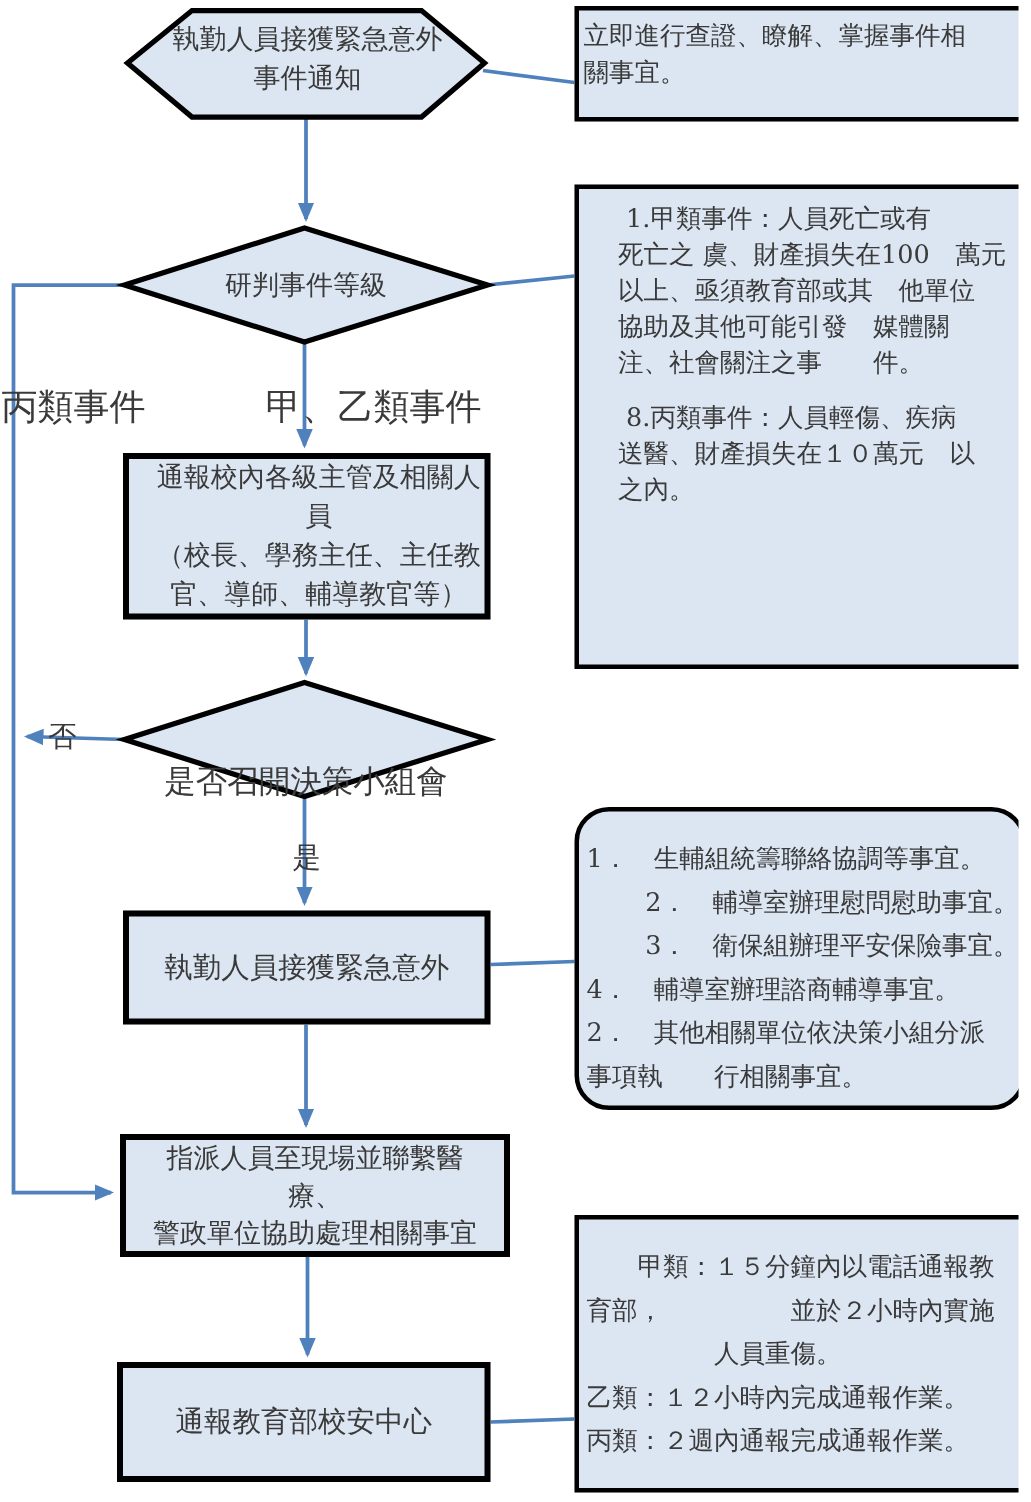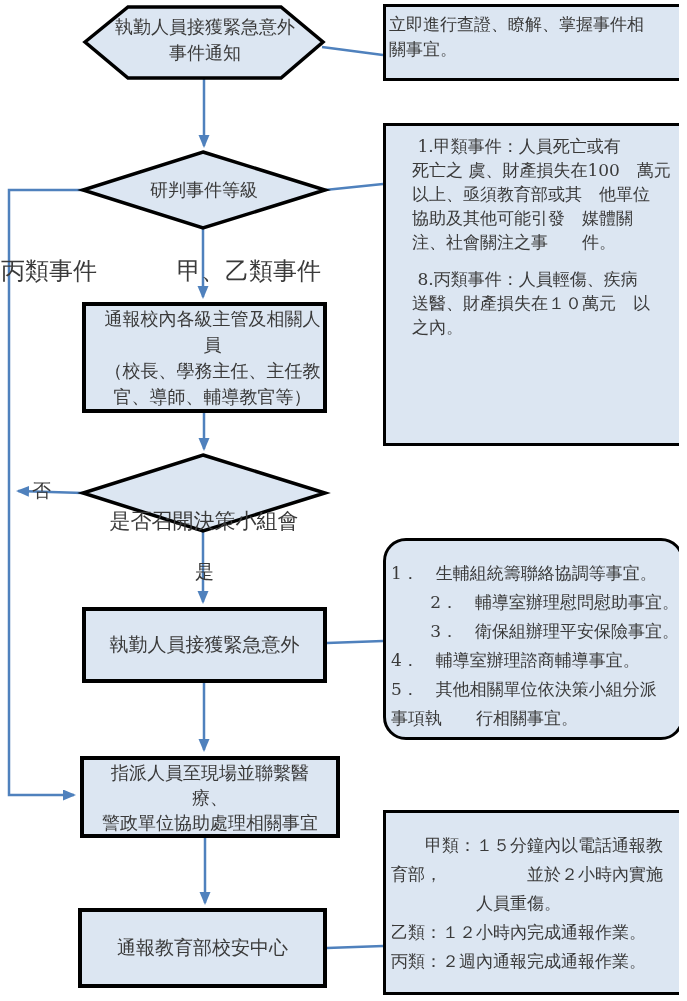--- a/index.html
+++ b/index.html
@@ -94,21 +94,21 @@
   <div class="rect flexcenter" style="left:82px;top:607px;width:245px;height:76px;">
     <div style="font-size:19px;">執勤人員接獲緊急意外</div>
   </div>
 
   <div class="noterect" style="left:383px;top:538px;width:301px;height:202px;border-radius:23px;">
     <div style="padding:18px 2px 0 5px;font-size:17px;">
       <div class="pre" style="line-height:29px;">1．　生輔組統籌聯絡協調等事宜。</div>
       <div class="pre" style="line-height:29px;text-align:right;">2．　輔導室辦理慰問慰助事宜。</div>
       <div class="pre" style="line-height:29px;text-align:right;">3．　衛保組辦理平安保險事宜。</div>
       <div class="pre" style="line-height:29px;">4．　輔導室辦理諮商輔導事宜。</div>
-      <div class="pre" style="line-height:29px;">5．　其他相關單位依決策小組分派
+      <div class="pre" style="line-height:29px;">2．　其他相關單位依決策小組分派
 事項執　　行相關事宜。</div>
     </div>
   </div>
 
   <div class="rect flexcenter" style="left:78px;top:908px;width:249px;height:80px;">
     <div style="font-size:19px;">通報教育部校安中心</div>
   </div>
 
   <div class="rect flexcenter" style="left:80px;top:756px;width:260px;height:82px;">
     <div class="pre" style="font-size:18px;line-height:25px;">指派人員至現場並聯繫醫

